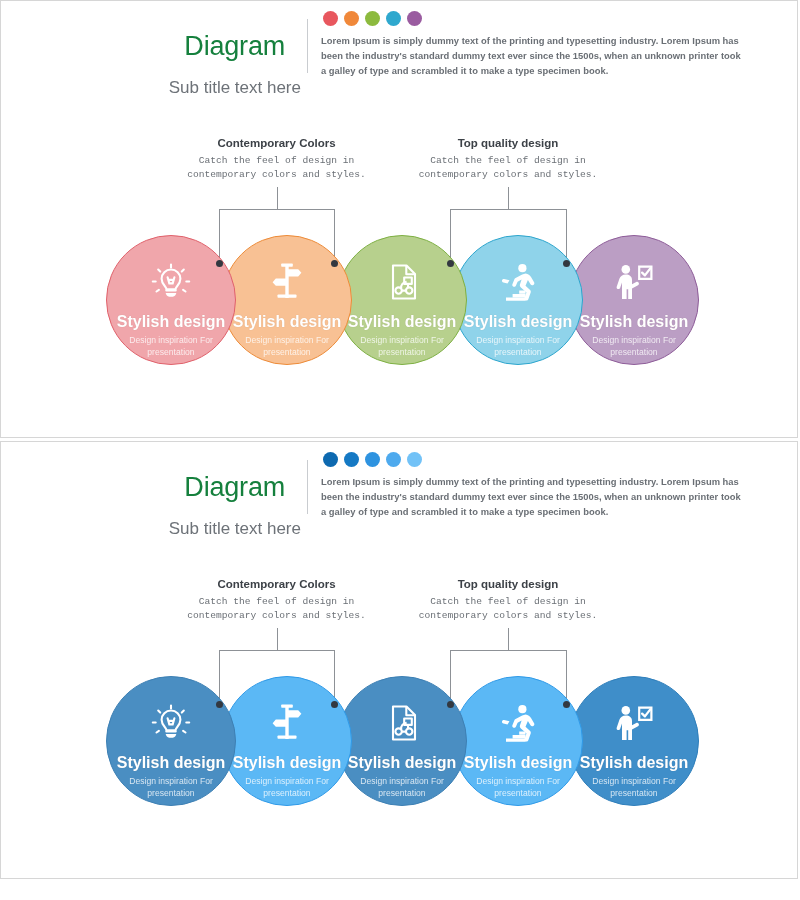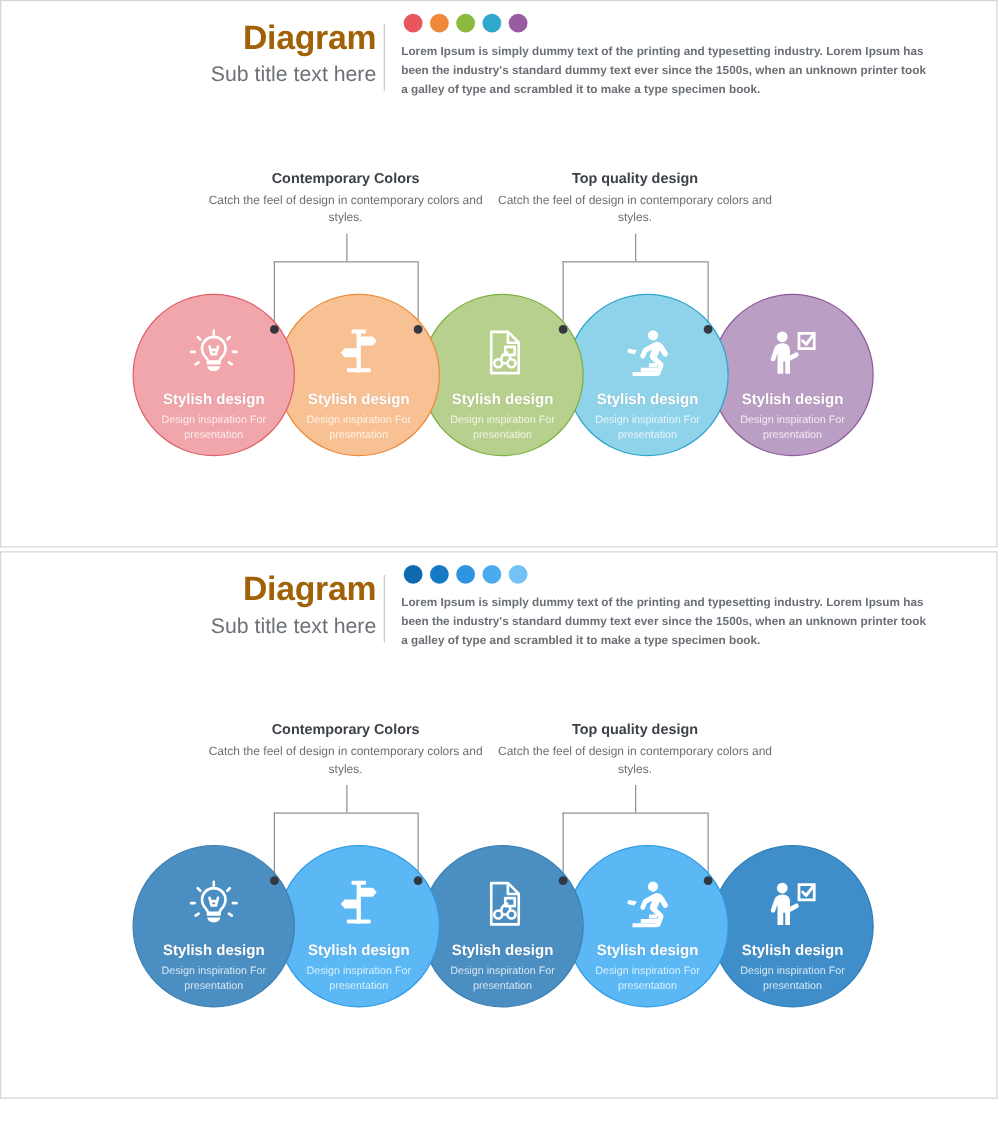--- a/index.html
+++ b/index.html
@@ -18,22 +18,22 @@
   }
   .panel + .panel{margin-top:3px;}
 
   
   .header{position:absolute;left:0;top:0;width:100%;height:100px;}
   .title-block{
     position:absolute;left:20px;top:14px;width:280px;
     text-align:right;
   }
   .title{
-    font-size:27px;font-weight:bold;color:#a16207;
-    letter-spacing:-0.2px;line-height:1.15;margin:0;
+    font-size:27px;font-weight:normal;color:#15803d;
+    letter-spacing:-0.2px;line-height:1.15;margin:16px;
   }
   .subtitle{
     font-size:17px;color:#6d7278;line-height:1.2;margin:4px 0 0 0;
     font-weight:normal;
   }
   .vrule{
     position:absolute;left:306px;top:18px;width:1px;height:54px;
     background:#c9ccd0;
   }
   .head-right{position:absolute;left:320px;top:10px;width:420px;}
@@ -44,39 +44,39 @@
     letter-spacing:0.02px;
     font-weight:bold;
   }
 
   
   .callout{position:absolute;text-align:center;width:230px;}
   .callout .c-title{
     font-size:11.5px;font-weight:bold;color:#3c4147;margin:0 0 5px 0;
   }
   .callout .c-sub{
-    font-size:9.6px;color:#6a6f75;line-height:1.45;margin:0;
+    font-size:9.6px;color:#6a6f75;line-height:1.45;margin:0;font-family:Liberation Mono, monospace;
   }
   .bracket{position:absolute;}
   .bracket .stem{position:absolute;width:1px;background:#8d9196;}
   .bracket .bar{position:absolute;height:1px;background:#8d9196;}
   .bracket .leg{position:absolute;width:1px;background:#8d9196;}
 
   
   .circle-row{position:absolute;left:0;top:0;width:100%;height:100%;}
   .circ{
     position:absolute;width:130px;height:130px;border-radius:50%;
     box-sizing:border-box;
     display:flex;flex-direction:column;align-items:center;
     justify-content:flex-start;
   }
   .circ .ico{margin-top:23px;height:46px;display:flex;align-items:center;justify-content:center;}
   .circ .ico svg{display:block;}
   .circ .lbl{
-    margin-top:7px;font-size:12px;font-weight:bold;color:#ffffff;
+    margin-top:7px;font-size:16px;font-weight:bold;color:#ffffff;
     text-align:center;line-height:1.2;
     text-shadow:0 0 1px rgba(120,90,80,.25);
   }
   .circ .sub{
     margin-top:4px;font-size:8.6px;color:#ffffff;opacity:.78;
     text-align:center;line-height:1.35;width:110px;
   }
   .node{
     position:absolute;width:7px;height:7px;border-radius:50%;
     background:#333840;

